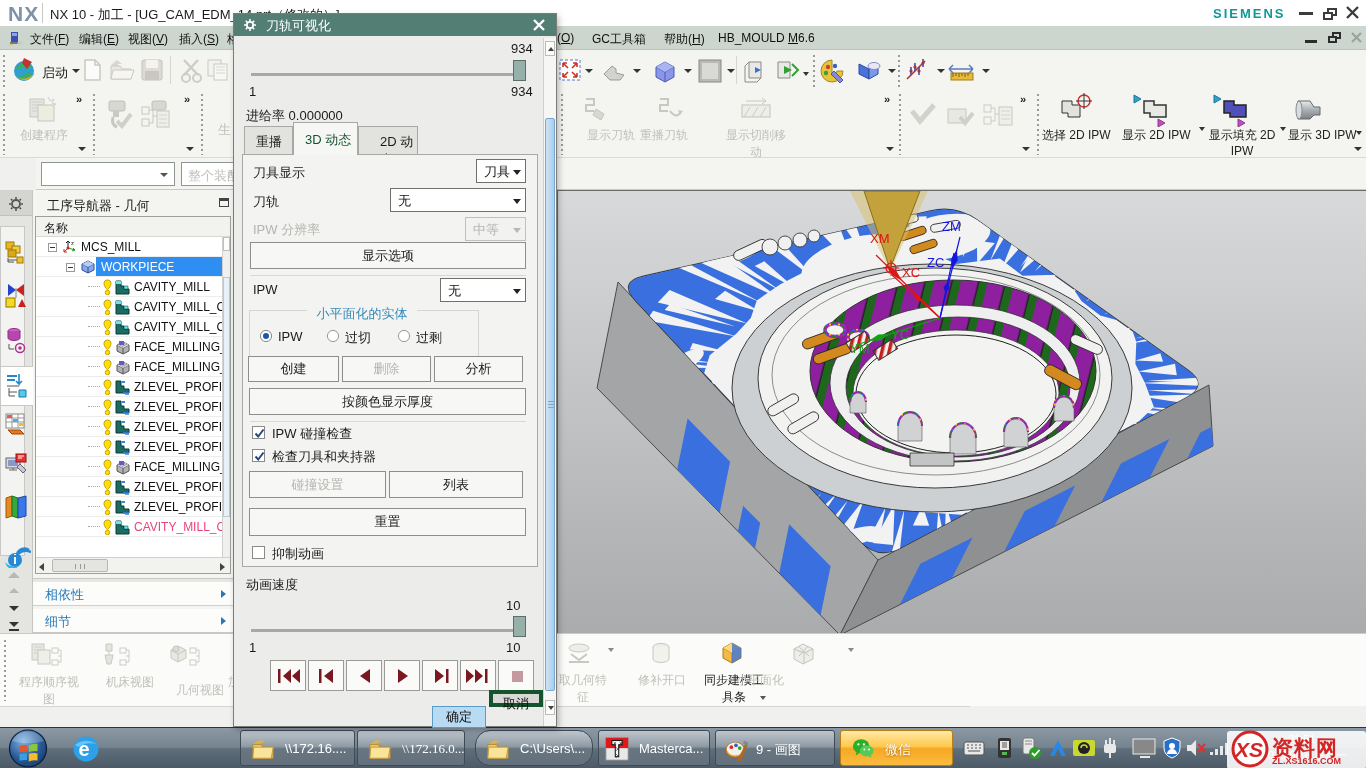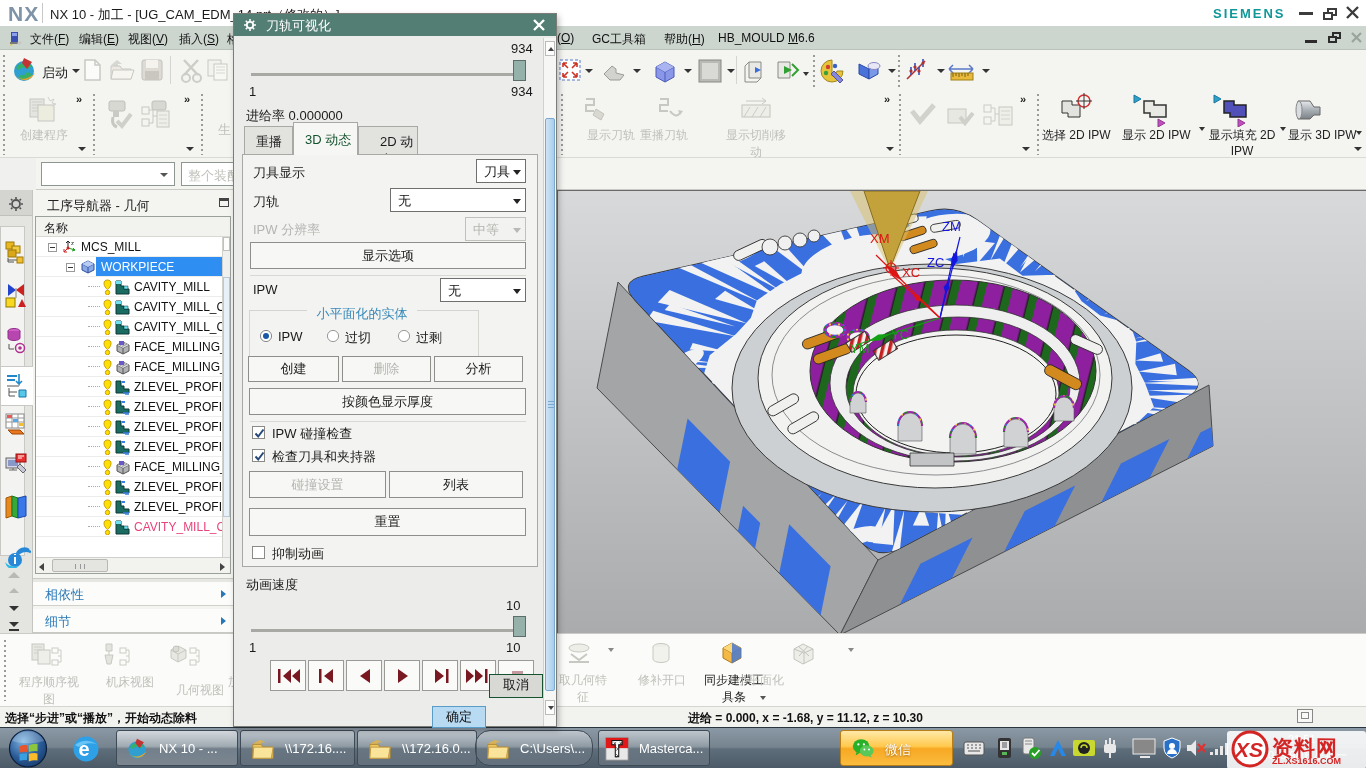--- a/index.html
+++ b/index.html
@@ -860,27 +860,20 @@
   <div class="dk-label" style="left:704px;top:38px;width:60px;text-align:center">同步建模工<br>具条</div>
   <svg class="abs" style="left:790px;top:6px" width="28" height="28">
         <path d="M4 9 l9 -5 10 5 v10 l-10 5 -9 -5 Z" fill="#eeeee8" stroke="#c4c4be"></path>
         <path d="M4 9 l10 4 9 -4 M14 13 v11 M8 6 l11 10 M18 6 L9 16" stroke="#c4c4be" fill="none"></path>
       </svg>
   <div class="gray-label" style="left:734px;top:38px;width:52px;text-align:center">小平面化</div>
   <div class="dnarrow" style="left:848px;top:14px;border-left-width:3px;border-right-width:3px;border-top-color:#888"></div>
   <div class="dnarrow" style="left:760px;top:62px;border-left-width:3px;border-right-width:3px;border-top-color:#555"></div>
   <div class="abs" style="left:0;top:72px;width:970px;height:1px;background:#d4d4d1"></div>
   </div>
-  <div class="abs" id="statusbar">
-  <div class="abs" style="left:5px;top:3px;font-size:12px;font-weight:bold;color:#111">选择“步进”或“播放”，开始动态除料</div>
-  <div class="abs" style="left:688px;top:3px;font-size:12px;font-weight:bold;color:#111">进给 = 0.000, x = -1.68, y = 11.12, z = 10.30</div>
-  <div class="abs" style="left:1297px;top:2px;width:16px;height:14px;border:1px solid #888;background:#f8f8f6">
-        <div class="abs" style="left:3px;top:2px;width:8px;height:7px;border:1px solid #888"></div>
-      </div>
-  </div>
   <div class="abs" id="taskbar">
   <svg class="abs" style="left:7px;top:0px" width="42" height="41" viewBox="0 0 42 41">
         <defs>
           <radialGradient id="orb" cx=".38" cy=".30" r=".95">
             <stop offset="0" stop-color="#7db4e0"></stop>
             <stop offset=".5" stop-color="#2a5a96"></stop>
             <stop offset="1" stop-color="#0d2a50"></stop>
           </radialGradient>
         </defs>
         <circle cx="21" cy="20.5" r="18.5" fill="url(#orb)" stroke="#0a1e3c" stroke-width="1.2"></circle>
@@ -890,38 +883,29 @@
           <path d="M0.8 -3.6 Q5.5 -6 9.5 -5 L9.5 2.2 Q5.5 1.6 0.8 3 Z" fill="#8cc63f"></path>
           <path d="M-8.5 5 Q-5 4 -1 4.6 L-1 11 Q-5 10.6 -8.5 11.8 Z" fill="#38a0e0"></path>
           <path d="M0.8 4.8 Q5.5 3.6 9.5 4.4 L9.5 11.6 Q5.5 10.8 0.8 12.6 Z" fill="#fbbc2c"></path>
         </g>
       </svg>
   <svg class="abs" style="left:72px;top:7px" width="28" height="28" viewBox="0 0 28 28">
         <circle cx="14" cy="14" r="12.5" fill="#2ea0e8"></circle>
         <text x="6.5" y="21" font-size="20" font-weight="bold" fill="#fff" font-family="Liberation Sans">e</text>
         <path d="M3 10 Q14 2 25.5 9.5 Q16 6 6.5 12 Z" fill="#67c4f4"></path>
       </svg>
-  <div class="task" style="left:116px;width:122px;background:linear-gradient(rgba(255,255,255,.62),rgba(255,255,255,.30) 45%,rgba(255,255,255,.12) 50%,rgba(255,255,255,.25));">
-        <svg class="ticon" style="left:8px" width="26" height="26" viewBox="0 0 28 28">
-          <circle cx="14" cy="15" r="10" fill="#2e9fd0"></circle>
-          <path d="M6 12 a10 10 0 0 1 16 -2 l-4 3 a6 6 0 0 0 -9 1 Z" fill="#35b06a"></path>
-          <path d="M14 2 l8 4 -5 7 -5 -6 Z" fill="#c43333"></path>
-          <path d="M3 18 q10 10 22 -1 q-8 14 -22 1 Z" fill="#e0a32e"></path>
-        </svg>
-        <div class="abs" style="left:42px;top:10px">NX 10 - ...</div>
-      </div>
   <div class="task" style="left:240px;width:115px;">
         <svg class="ticon" style="left:10px" width="26" height="24" viewBox="0 0 26 24">
           <path d="M2 6 l8 -4 6 3 h-5 v3 Z" fill="#d8b258"></path>
           <path d="M2 7 h9 l2 3 h11 v12 h-22 Z" fill="#f0c860" stroke="#b08830"></path>
           <path d="M3 10 h21 l-2 12 h-20 Z" fill="#fae49a" stroke="#c09840"></path>
         </svg>
         <div class="abs" style="left:44px;top:10px">\\172.16....</div>
       </div>
-  <div class="task" style="left:357px;width:120px;">
+  <div class="task" style="left:357px;width:108px;font-family:Liberation Serif, serif;">
         <svg class="ticon" style="left:10px" width="26" height="24" viewBox="0 0 26 24">
           <path d="M2 6 l8 -4 6 3 h-5 v3 Z" fill="#d8b258"></path>
           <path d="M2 7 h9 l2 3 h11 v12 h-22 Z" fill="#f0c860" stroke="#b08830"></path>
           <path d="M3 10 h21 l-2 12 h-20 Z" fill="#fae49a" stroke="#c09840"></path>
         </svg>
         <div class="abs" style="left:44px;top:10px">\\172.16.0...</div>
       </div>
   <div class="task" style="left:475px;width:118px;border-radius:15px;">
         <svg class="ticon" style="left:10px" width="26" height="24" viewBox="0 0 26 24">
           <path d="M2 6 l8 -4 6 3 h-5 v3 Z" fill="#d8b258"></path>
@@ -931,20 +915,32 @@
         <div class="abs" style="left:44px;top:10px">C:\Users\...</div>
       </div>
   <div class="task" style="left:598px;width:112px;">
         <svg class="ticon" style="left:6px" width="28" height="28" viewBox="0 0 28 28">
           <rect x="1" y="1" width="26" height="26" fill="#e8e8e8" stroke="#888"></rect>
           <rect x="1" y="1" width="26" height="12" fill="#e01818"></rect>
           <path d="M8 4 h12 v5 h-4 v14 h-4 V9 h-4 Z" fill="#f8f8f8" stroke="#111" stroke-width="1.2"></path>
           <path d="M10 6 l3 3 m-3 0 l3 -3 m4 0 l3 3 m-3 0 l3 -3 m-7 6 l2 2 m-2 2 l2 -2 m-2 6 l2 2 m-2 2 l2 -2" stroke="#111" stroke-width=".8"></path>
         </svg>
         <div class="abs" style="left:40px;top:10px">Masterca...</div>
+      </div>
+  <div class="task" style="left:715px;width:120px;">
+        <svg class="ticon" style="left:8px" width="26" height="26" viewBox="0 0 26 26">
+          <ellipse cx="12" cy="14" rx="10" ry="8" fill="#e8a030" stroke="#a86818"></ellipse>
+          <ellipse cx="12" cy="13" rx="9" ry="7" fill="#f4f0e8"></ellipse>
+          <circle cx="8" cy="11" r="2" fill="#d03030"></circle>
+          <circle cx="13" cy="9" r="2" fill="#3060d0"></circle>
+          <circle cx="17" cy="12" r="2" fill="#30a030"></circle>
+          <path d="M14 26 L24 6 l2 1 -8 20 Z" fill="#b06820"></path>
+          <path d="M22 4 l4 2 -1.5 3 -4 -2 Z" fill="#888"></path>
+        </svg>
+        <div class="abs" style="left:40px;top:10px">9 - 画图</div>
       </div>
   <div class="task" style="left:840px;width:113px;background:linear-gradient(#ffe9a8,#ffc94e 45%,#f7a823 52%,#fbbc3e);border-color:#b87f18">
         <svg class="ticon" style="left:10px" width="26" height="26" viewBox="0 0 26 26">
           <ellipse cx="11" cy="10" rx="9" ry="7.5" fill="#28b028"></ellipse>
           <circle cx="8" cy="8" r="1.2" fill="#fff"></circle>
           <circle cx="14" cy="8" r="1.2" fill="#fff"></circle>
           <path d="M6 16 l-1 4 4 -2.5 Z" fill="#28b028"></path>
           <ellipse cx="17" cy="15" rx="7.5" ry="6" fill="#58c858"></ellipse>
           <circle cx="14.5" cy="13.5" r="1" fill="#fff"></circle>
           <circle cx="19.5" cy="13.5" r="1" fill="#fff"></circle>
@@ -1141,15 +1137,15 @@
         <svg class="abs" style="left:3px;top:4px" width="30" height="22" viewBox="0 0 30 22">
           <path d="M2 4 l8 7 -8 7 Z M11 4 l8 7 -8 7 Z M21 4 v14 h2.5 v-14 Z" fill="#7a1822"></path>
         </svg>
       </div>
   <div class="abs" style="left:264px;top:646px;width:36px;height:31px;background:#fafaf8;border:1px solid #9a9a97">
         <svg class="abs" style="left:5px;top:4px" width="30" height="22" viewBox="0 0 30 22">
           <rect x="8" y="6" width="11" height="11" fill="#c49aa0"></rect>
         </svg>
       </div>
   <div class="abs" style="left:198px;top:692px;width:54px;height:22px;background:#b8daf2;border:1px solid #5a9cc8;font-size:13px;color:#111;text-align:center;line-height:20px">确定</div>
-  <div class="abs" style="left:255px;top:660px;width:54px;height:24px;background:#d8d8d5;border:1px solid #14532d;font-size:13px;color:#111;text-align:center;line-height:20px">取消</div>
+  <div class="abs" style="left:255px;top:676px;width:54px;height:17px;background:#d8d8d5;border:4px solid #14532d;font-size:13px;color:#111;text-align:center;line-height:20px">取消</div>
   </div>
 </div>
 
 </body></html>

